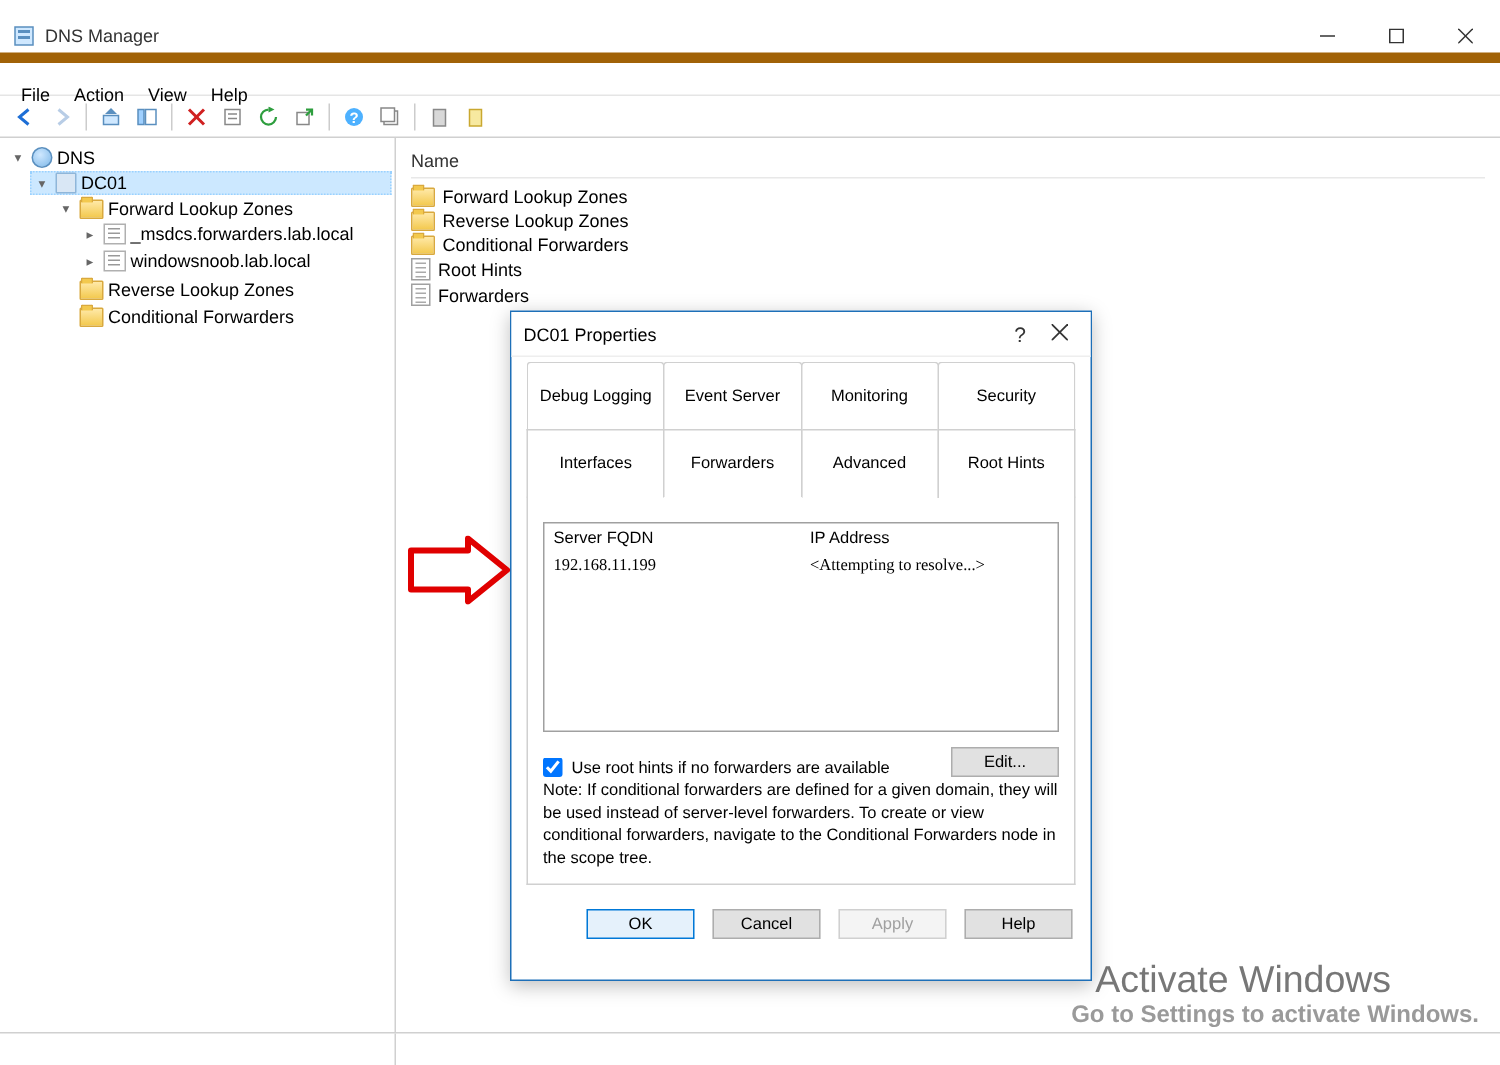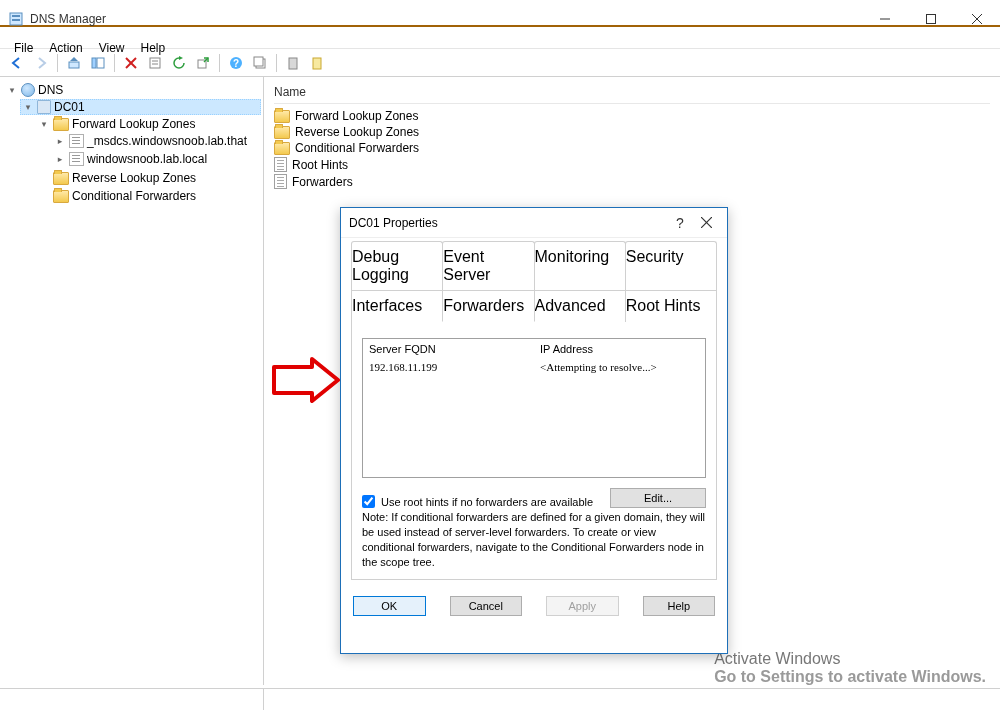--- a/index.html
+++ b/index.html
@@ -1,19 +1,19 @@
 <!DOCTYPE html>
 <html><head>
 <meta charset="utf-8">
 <style>
 * { box-sizing: border-box; margin: 0; padding: 0; font-family: "Segoe UI", Tahoma, sans-serif; }
 body { background: #fff; width: 1000px; height: 710px; overflow: hidden; position: relative; }
 
 
-.titlebar { height: 27px; display: flex; align-items: center; padding: 12px 0 0 8px; background: #fff; border-bottom: 2px solid #a16207; }
+.titlebar { height: 42px; display: flex; align-items: center; padding: 12px 0 0 8px; background: #fff; border-bottom: 7px solid #a16207; }
 .titlebar .app-icon { width: 16px; height: 16px; margin-right: 6px; }
 .titlebar .title { font-size: 12px; color: #333; flex: 1; }
 .titlebar .win-controls { display: flex; }
 .titlebar .win-btn { width: 46px; height: 30px; display: flex; align-items: center; justify-content: center; color: #666; font-size: 13px; }
 
 
 .menubar { height: 22px; display: flex; align-items: center; padding: 0 6px; font-size: 12px; border-bottom: 1px solid #e5e5e5; }
 .menubar .menu-item { padding: 2px 8px; color: #000; margin-top: 20px; }
 
 
@@ -41,46 +41,46 @@
 
 
 .dialog { position: absolute; left: 340px; top: 207px; width: 388px; height: 447px; background: #fff; border: 1px solid #1d6fb8; box-shadow: 0 3px 12px rgba(0,0,0,0.25); z-index: 100; }
 .dialog-title { height: 30px; background: #fff; display: flex; align-items: center; padding: 0 8px; font-size: 12px; border-bottom: 1px solid #eee; }
 .dialog-title .dlg-title-text { flex: 1; }
 .dialog-title .dlg-help { width: 26px; text-align: center; font-size: 14px; color: #333; }
 .dialog-title .dlg-close { width: 26px; text-align: center; font-size: 15px; color: #333; }
 .dialog-body { padding: 2px 10px 8px 10px; font-size: 11px; color: #000; }
 .tabs { border-bottom: 1px solid #d0d0d0; }
 .tabrow { display: flex; }
-.tab { border: 1px solid #d0d0d0; border-bottom: none; padding: 6px 0; font-size: 16px; text-align: left; background: #fff; flex: 1; position: relative; top: 1px; }
+.tab { border: 1px solid #d0d0d0; border-bottom: none; padding: 16px 0; font-size: 11px; text-align: center; background: #fff; flex: 1; position: relative; top: 1px; }
 .tab.active { background: #fff; border-bottom: 1px solid #fff; z-index: 2; }
 .tabrow.top .tab { border-top-left-radius: 3px; border-top-right-radius: 3px; }
 .tab + .tab { margin-left: -1px; }
 .tab-page { border: 1px solid #d0d0d0; border-top: none; padding: 8px 10px 10px 10px; background: #fff; }
 .desc { margin: 4px 0 8px 0; line-height: 1.35; }
 .fwd-table { border: 1px solid #a0a0a0; height: 140px; margin-top: 8px; }
 .fwd-table .thead { display: flex; border-bottom: 0px solid #eee; }
 .fwd-table .th { flex: 1; padding: 4px 6px; font-size: 11px; }
 .fwd-table .trow { display: flex; }
 .fwd-table .td { flex: 1; padding: 2px 6px; font-size: 11px; font-family: Liberation Serif, serif; }
 .chk-row { display: flex; align-items: flex-end; gap: 6px; margin-top: 10px; }
 .chk-row .edit-btn { margin-left: auto; }
 .note { margin-top: 2px; line-height: 1.35; }
-.dlg-buttons { display: flex; gap: 24px; justify-content: flex-end; padding: 8px 12px; }
-button.win { font-size: 11px; padding: 3px 4px; width: 96px; background: #e1e1e1; border: 1px solid #adadad; }
+.dlg-buttons { display: flex; gap: 12px; justify-content: flex-end; padding: 8px 12px; }
+button.win { font-size: 11px; padding: 3px 4px; width: 72px; background: #e1e1e1; border: 1px solid #adadad; }
 button.win.default { border: 1px solid #0078d7; background: #e5f1fb; }
 button.win:disabled { color: #a0a0a0; background: #f4f4f4; border-color: #d0d0d0; }
 
 
 .statusbar { position: absolute; bottom: 0; left: 0; right: 0; height: 22px; border-top: 1px solid #d0d0d0; background: #fff; display: flex; }
 .statusbar .cell { border-right: 1px solid #d0d0d0; width: 264px; height: 100%; }
 
 
 .watermark { position: absolute; right: 14px; bottom: 24px; text-align: left; color: #8a8a8a; z-index: 1; pointer-events: none; }
-.watermark .wm1 { font-size: 16px; color: #777; }
+.watermark .wm1 { font-size: 25px; color: #777; margin-left: 16px; }
 .watermark .wm2 { font-size: 16px; color: #9a9a9a; font-weight: bold; }
 
 
 .red-arrow { position: absolute; left: 272px; top: 357px; z-index: 200; pointer-events: none; }
 
 
 .folder-icon { width: 16px; height: 13px; background: linear-gradient(#ffe9a8,#f3c94e); border: 1px solid #d9a93e; border-radius: 1px; position: relative; display: inline-block; }
 .folder-icon::before { content: ""; position: absolute; top: -3px; left: 0; width: 6px; height: 3px; background: #f3c94e; border: 1px solid #d9a93e; border-bottom: none; border-radius: 1px 1px 0 0; }
 .server-icon { width: 14px; height: 14px; background: #d9e7f5; border: 1px solid #8fb6d9; display: inline-block; border-radius: 1px; }
 .zone-icon { width: 15px; height: 14px; background: #fff; border: 1px solid #b0b0b0; display: inline-block; position: relative; }
@@ -229,21 +229,21 @@
                 <div class="node">
                   <span class="twisty">▾</span>
                   <span class="folder-icon"></span>
                   <span>Forward Lookup Zones</span>
                 </div>
                 <ul>
                   <li>
                     <div class="node">
                       <span class="twisty">▸</span>
                       <span class="zone-icon"></span>
-                      <span>_msdcs.windowsnoob.lab.that</span>
+                      <span>_msdcs.forwarders.lab.local</span>
                     </div>
                   </li>
                   <li>
                     <div class="node">
                       <span class="twisty">▸</span>
                       <span class="zone-icon"></span>
                       <span>windowsnoob.lab.local</span>
                     </div>
                   </li>
                 </ul>

